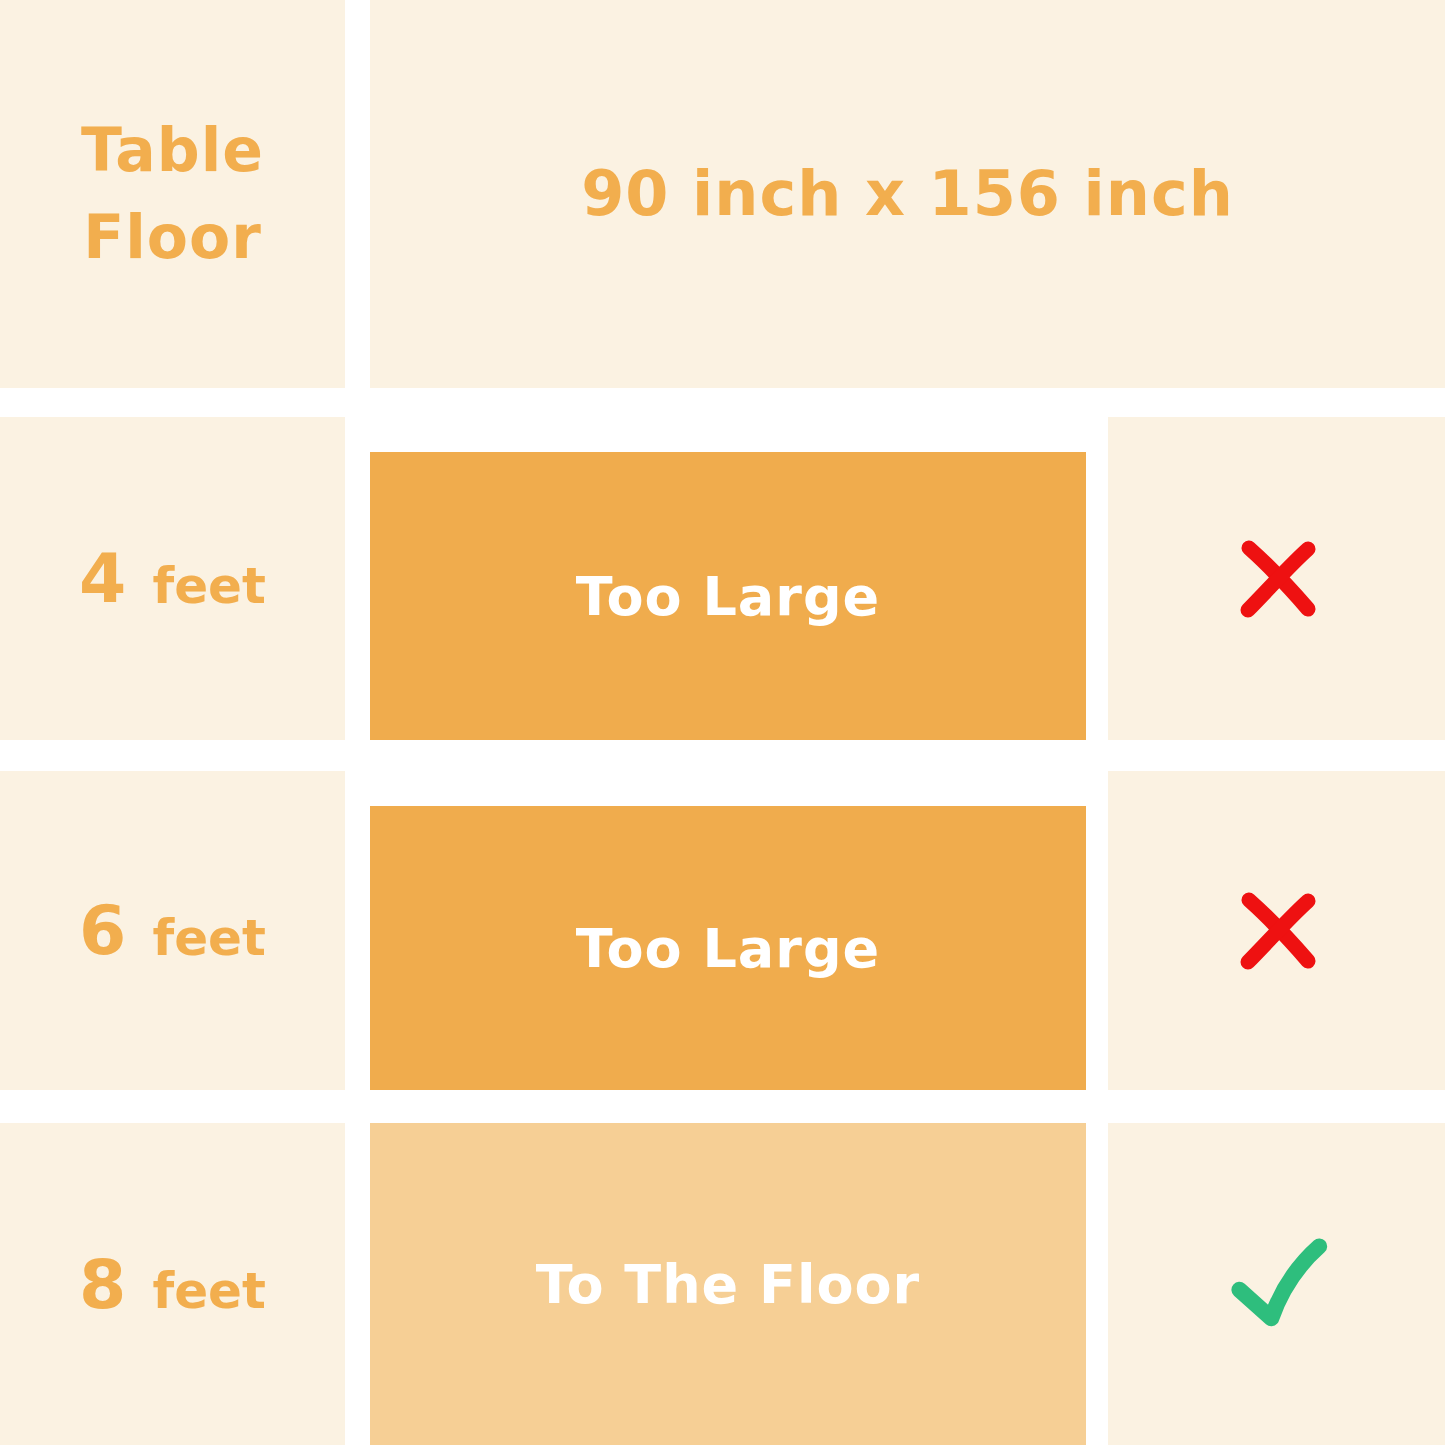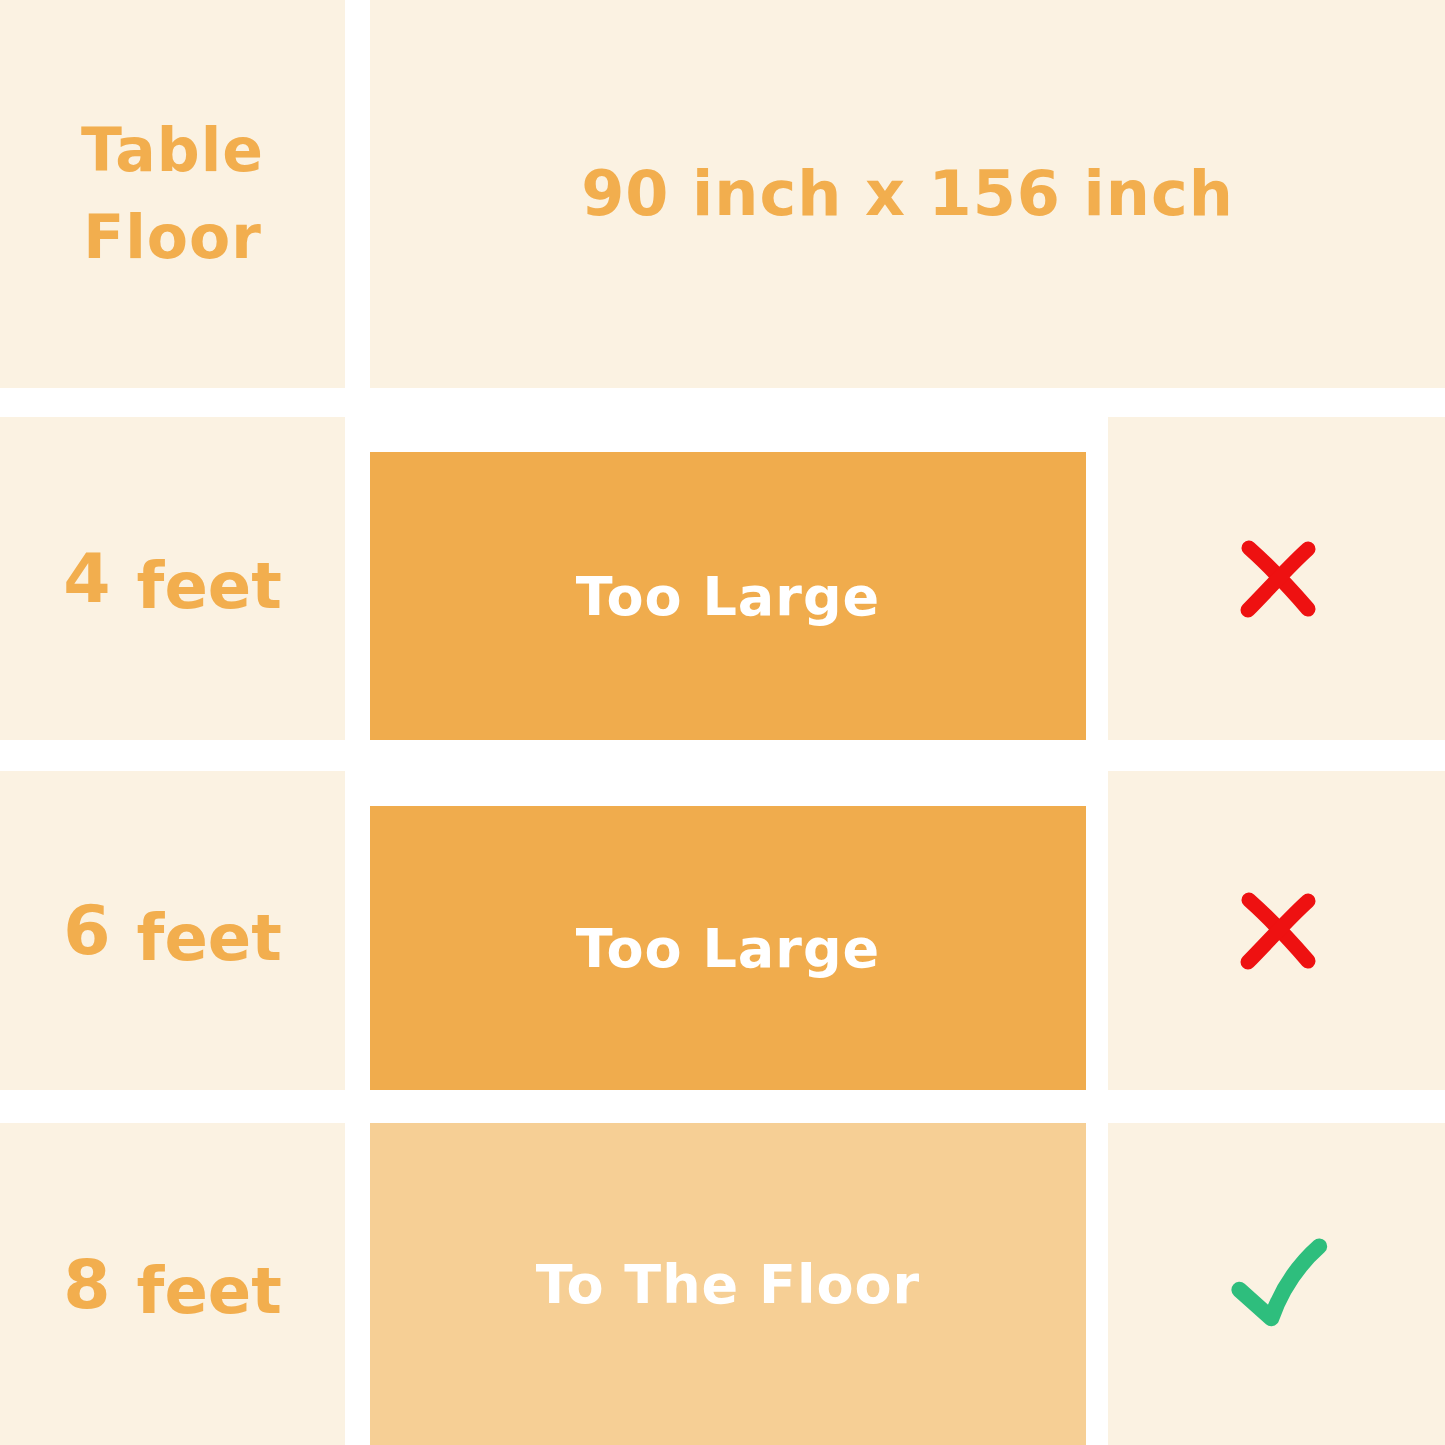--- a/index.html
+++ b/index.html
@@ -40,21 +40,21 @@
     font-size: 62px;
     line-height: 1.4;
     text-align: right;
     letter-spacing: 1px;
   }
   .label-cell {
     color: var(--accent_orange, #F2AE4E);
     gap: 26px;
   }
   .label-cell .num  { font-size: 68px; }
-  .label-cell .unit { font-size: 64px; padding-top: 14px; text-align: right; }
+  .label-cell .unit { font-size: 50px; padding-top: 14px; text-align: right; }
   .bar {
     display: flex;
     align-items: center;
     justify-content: center;
     color: var(--text_white, #ffffff);
     font-size: 54px;
     letter-spacing: 1px;
     text-align: center;
   }
   .bar.too-large    { background: var(--bar_orange, #F0AC4D); margin-top: 35px; }

